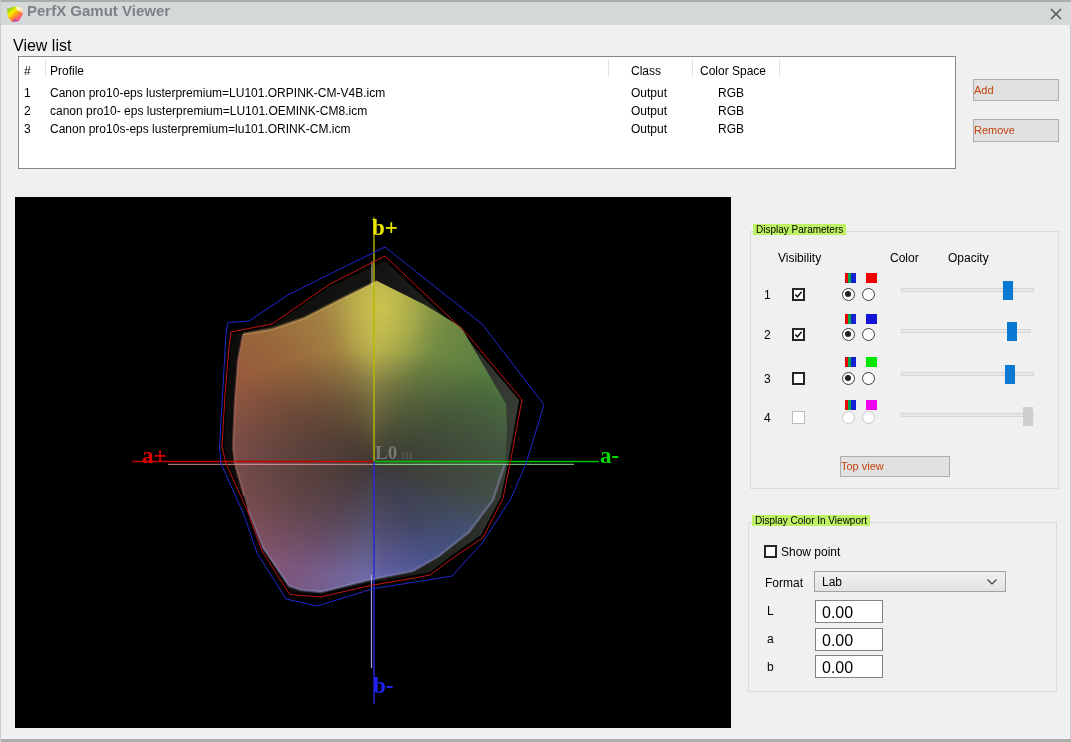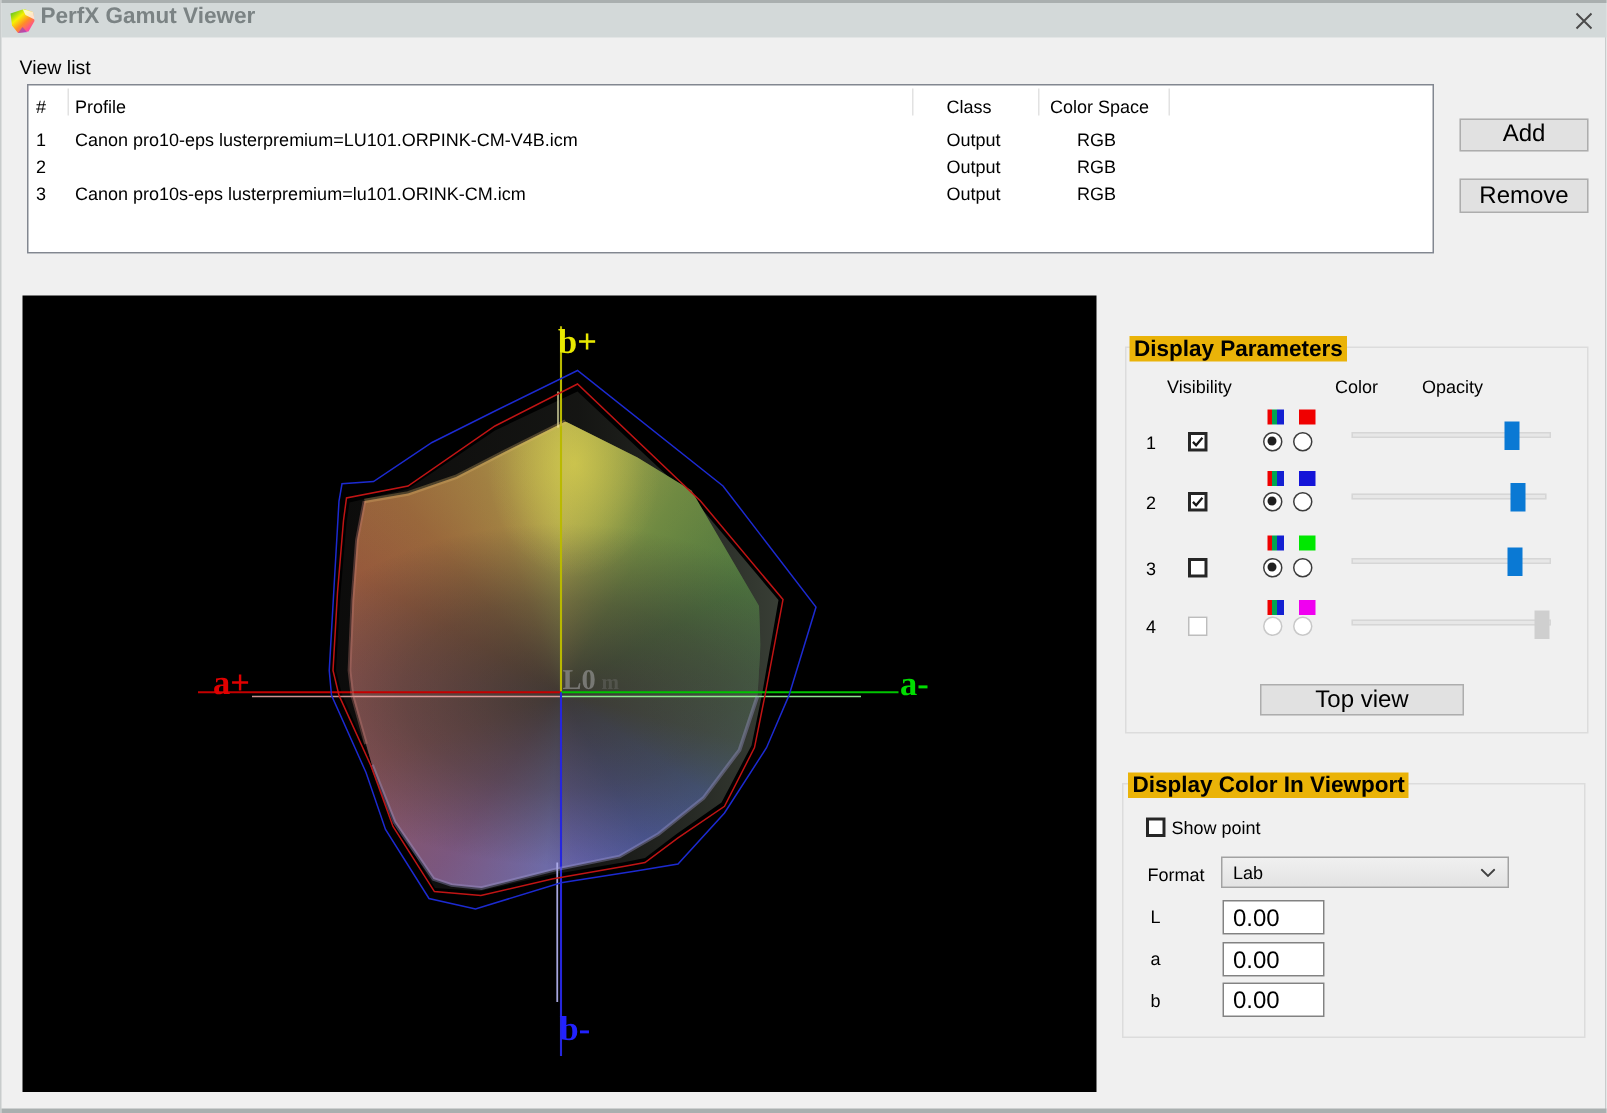--- a/index.html
+++ b/index.html
@@ -5,34 +5,34 @@
   html,body{margin:0;padding:0;}
   body{width:1071px;height:742px;overflow:hidden;background:#f0f0f0;
        font-family:"Liberation Sans",sans-serif;position:relative;}
   .win{position:absolute;left:0;top:0;width:1071px;height:742px;
        border-left:1px solid #c8cccc;border-right:1px solid #c8cccc;box-sizing:border-box;}
   .titlebar{position:absolute;left:0;top:0;width:1071px;height:25px;
        background:#d3d9d9;border-top:2px solid #a9afaf;box-sizing:border-box;}
   .title-text{position:absolute;left:26px;top:0px;font-size:15px;font-weight:bold;color:#7b8384;}
   .close-x{position:absolute;left:1049px;top:6px;width:12px;height:12px;}
   .bottomframe{position:absolute;left:0;top:739px;width:1071px;height:3px;background:#a9afaf;}
-  .viewlist-label{position:absolute;left:12px;top:37px;font-size:13px;color:#000;text-align:center;}
+  .viewlist-label{position:absolute;left:12px;top:37px;font-size:16px;color:#000;text-align:center;}
   
   .tbl{position:absolute;left:17px;top:56px;width:938px;height:113px;background:#fff;
        border:1px solid #828790;box-sizing:border-box;}
   .tbl .hsep{position:absolute;top:2px;height:18px;width:1px;background:#e2e2e2;}
   .tbl .txt{position:absolute;font-size:12px;color:#000;white-space:nowrap;}
   
   .btn{position:absolute;background:#e1e1e1;border:1px solid #adadad;box-sizing:border-box;
-       font-size:16px;color:#000000;text-align:center;}
+       font-size:11px;color:#c2410c;text-align:left;}
   
   .vp{position:absolute;left:14px;top:197px;width:716px;height:531px;background:#000;overflow:hidden;}
   
   .grp{position:absolute;border:1px solid #dcdcdc;box-sizing:border-box;}
-  .grp-label{position:absolute;background:#eab308;font-size:15px;color:#000;padding:0 3px;white-space:nowrap;font-weight:bold;}
+  .grp-label{position:absolute;background:#bef264;font-size:10px;color:#000;padding:0 3px;white-space:nowrap;}
   .lbl{position:absolute;font-size:12px;color:#000;white-space:nowrap;}
   .cb{position:absolute;width:13px;height:13px;background:#fff;border:2px solid #262626;box-sizing:border-box;}
   .cb.gray{border:1px solid #bdbdbd;}
   .radio{position:absolute;width:13px;height:13px;border-radius:50%;background:#fff;border:1.5px solid #3c3c3c;box-sizing:border-box;}
   .radio.gray{border-color:#c8c8c8;}
   .radio .dot{position:absolute;left:2px;top:2px;width:6px;height:6px;border-radius:50%;background:#202020;}
   .swatch{position:absolute;width:11px;height:10px;}
   .track{position:absolute;height:4px;background:#e7e7e7;border:1px solid #d6d6d6;box-sizing:border-box;}
   .thumb{position:absolute;width:10px;height:19px;background:#0a79d4;}
   .input{position:absolute;background:#fff;border:1px solid #828282;box-sizing:border-box;
@@ -85,20 +85,21 @@
     <div class="hsep" style="left:760px"></div>
     <div class="txt" style="left:5px;top:7px">#</div>
     <div class="txt" style="left:31px;top:7px">Profile</div>
     <div class="txt" style="left:612px;top:7px">Class</div>
     <div class="txt" style="left:681px;top:7px">Color Space</div>
     <div class="txt" style="left:5px;top:29px">1</div>
     <div class="txt" style="left:31px;top:29px">Canon pro10-eps lusterpremium=LU101.ORPINK-CM-V4B.icm</div>
     <div class="txt" style="left:612px;top:29px">Output</div>
     <div class="txt" style="left:699px;top:29px">RGB</div>
     <div class="txt" style="left:5px;top:47px">2</div>
+    <div class="txt" style="left:31px;top:47px">canon pro10- eps lusterpremium=LU101.OEMINK-CM8.icm</div>
     <div class="txt" style="left:612px;top:47px">Output</div>
     <div class="txt" style="left:699px;top:47px">RGB</div>
     <div class="txt" style="left:5px;top:65px">3</div>
     <div class="txt" style="left:31px;top:65px">Canon pro10s-eps lusterpremium=lu101.ORINK-CM.icm</div>
     <div class="txt" style="left:612px;top:65px">Output</div>
     <div class="txt" style="left:699px;top:65px">RGB</div>
   </div>
 
   <div class="btn" style="left:972px;top:79px;width:86px;height:22px;line-height:20px;">Add</div>
   <div class="btn" style="left:972px;top:119px;width:86px;height:23px;line-height:21px;">Remove</div>
@@ -196,21 +197,21 @@
 
   <div class="track" style="left:900px;top:288px;width:133px;"></div>
   <div class="thumb" style="left:1002px;top:281px;"></div>
   <div class="track" style="left:900px;top:329px;width:130px;"></div>
   <div class="thumb" style="left:1006px;top:322px;"></div>
   <div class="track" style="left:900px;top:372px;width:133px;"></div>
   <div class="thumb" style="left:1004px;top:365px;"></div>
   <div class="track" style="left:900px;top:413px;width:133px;"></div>
   <div class="thumb" style="left:1022px;top:407px;background:#cfcfcf;"></div>
 
-  <div class="btn" style="left:839px;top:456px;width:136px;height:21px;line-height:19px;">Top view</div>
+  <div class="btn" style="left:839px;top:456px;width:110px;height:21px;line-height:19px;">Top view</div>
 
   <div class="grp" style="left:747px;top:522px;width:309px;height:170px;"></div>
   <div class="grp-label" style="left:751px;top:515px;">Display Color In Viewport</div>
   <div class="cb" style="left:763px;top:545px;"></div>
   <div class="lbl" style="left:780px;top:545px;">Show point</div>
   <div class="lbl" style="left:764px;top:576px;">Format</div>
   <div style="position:absolute;left:813px;top:571px;width:192px;height:21px;background:linear-gradient(#f0f0f0,#e3e3e3);border:1px solid #a2a2a2;box-sizing:border-box;text-align:right;">
     <div style="position:absolute;left:7px;top:3px;font-size:12px;">Lab</div>
     <svg style="position:absolute;right:8px;top:7px" width="10" height="6" viewBox="0 0 10 6">
         <path d="M0.5,0.5 L5,5 L9.5,0.5" stroke="#404040" stroke-width="1.2" fill="none"></path>

